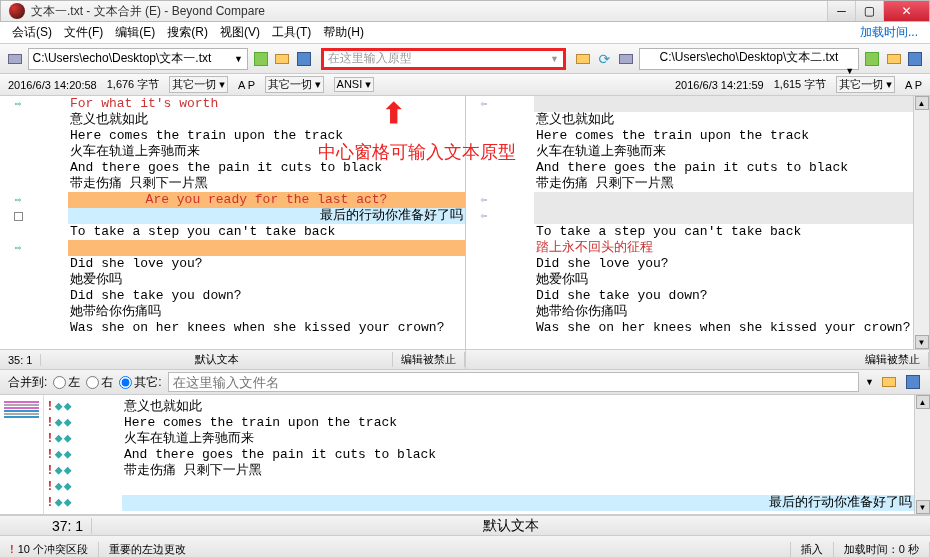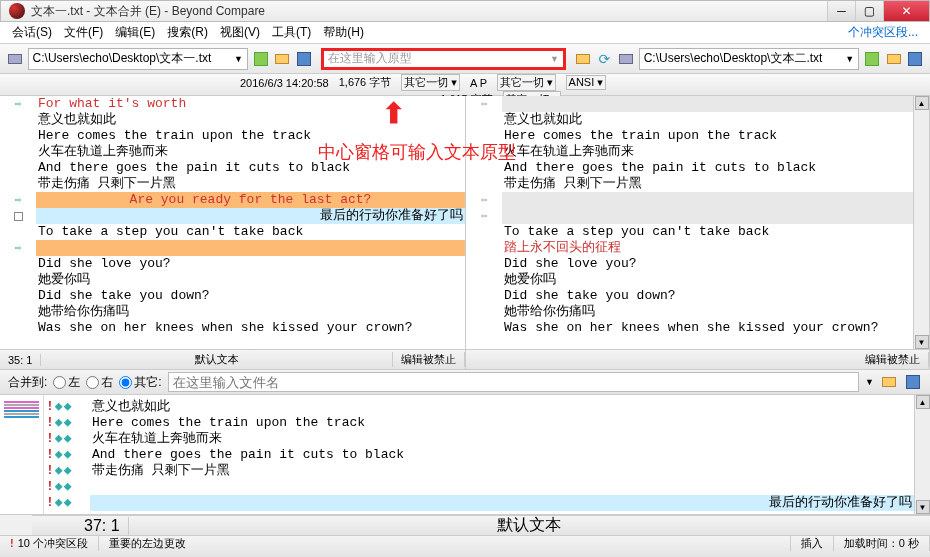--- a/index.html
+++ b/index.html
@@ -17,50 +17,50 @@
 .menubar { background: #fff; height: 22px; display: flex; align-items: center; padding: 0 6px; border-bottom: 1px solid #d0d0d0; }
 .menubar .mitem { padding: 2px 6px; }
 .menubar .spacer { flex: 1; }
 .menubar .update { color: #06c; }
 
 
 .pathbar { background: linear-gradient(#fafafa,#e8e8e8); height: 30px; display: flex; align-items: center; padding: 2px 6px; gap: 4px; border-bottom: 1px solid #ccc; }
 .pathbox { border: 1px solid #b4b4b4; background: #fff; height: 22px; padding: 0 4px; display: flex; align-items: center; }
 .pathbox.left { width: 225px; }
 .pathbox.center { width: 250px; border: 3px solid #e22; color: #999; margin: 8px 4px; }
-.pathbox.right { width: 225px; }
+.pathbox.right { width: 225px; flex-direction: column; }
 .dropdown-arrow { font-size: 9px; margin-left: auto; }
 .ticon { width: 18px; height: 18px; display: flex; align-items: center; justify-content: center; }
 .disk-icon { width: 14px; height: 10px; background: #aac; border: 1px solid #668; }
 .colorbox.green { width: 14px; height: 14px; background: #8c5; border: 1px solid #5a3; }
 .folder-icon { width: 14px; height: 10px; background: #fc6; border: 1px solid #b83; }
 .save-icon { width: 14px; height: 14px; background: #58c; border: 1px solid #358; }
 .refresh-icon { font-size: 14px; color: #39b; }
 
 
-.statsbar { background: linear-gradient(#fafafa,#e8e8e8); height: 22px; display: flex; align-items: center; border-bottom: 1px solid #ccc; font-size: 11px; flex-direction: column; }
+.statsbar { background: linear-gradient(#fafafa,#e8e8e8); height: 22px; display: flex; align-items: center; border-bottom: 1px solid #ccc; font-size: 11px; }
 .stathalf { display: flex; align-items: center; padding: 0 8px; gap: 10px; }
 .stathalf.left { width: 466px; }
 .stathalf.right { flex: 1; }
 .statdrop { border: 1px solid #bbb; padding: 0 2px; background: #f4f4f4; }
 .arrow-red { color: #e22; font-size: 28px; font-weight: bold; position: fixed; left: 382px; top: 97px; z-index: 50; }
 .annotation { color: #e22; font-size: 18px; font-weight: normal; position: fixed; left: 318px; top: 140px; z-index: 50; }
 
 
 .compare { display: flex; flex: 1; min-height: 0; background: #fff; }
 .pane { display: flex; flex-direction: column; border-right: 1px solid #ccc; }
 .pane.left { width: 466px; }
 .pane.right { flex: 1; }
 .textarea { flex: 1; overflow: hidden; font-family: "Courier New", monospace; font-size: 13px; line-height: 16px; position: relative; }
 .line { display: flex; }
 .lg { width: 36px; display: flex; align-items: center; justify-content: center; font-size: 11px; }
 .lg .arr-r { color: #3a9; }
 .lg .arr-l { color: #99b; }
 .lg .sq { width: 9px; height: 9px; border: 1px solid #888; }
-.lt { flex: 1; padding: 0 2px; }
+.lt { flex: 1; padding: 0 2px; margin-left: 32px; }
 .lt.red { color: #c33; }
 .lt.bg-pink { background: #fdba74; text-align: center; }
 .lt.bg-cyan { background: #cef; text-align: right; }
 .lt.bg-gray { background: #e8e8e8; }
 .scrollbar-v { width: 16px; background: #eee; border-left: 1px solid #ccc; display: flex; flex-direction: column; align-items: center; }
 .sbtn { width: 14px; height: 14px; background: #ddd; border: 1px solid #aaa; font-size: 8px; display: flex; align-items: center; justify-content: center; }
 
 .panefoot { height: 20px; background: linear-gradient(#f4f4f4,#e4e4e4); border-top: 1px solid #ccc; display: flex; align-items: center; font-size: 11px; }
 .panefoot .cell { padding: 0 8px; border-right: 1px solid #ccc; }
 
@@ -72,24 +72,24 @@
 
 .mergepane { height: 120px; display: flex; background: #fff; border-bottom: 1px solid #ccc; }
 .thumb { width: 44px; background: #fff; border-right: 1px solid #ddd; display: flex; flex-direction: column; padding: 6px 4px; gap: 1px; }
 .thumb .tline { height: 2px; }
 .mergetext { flex: 1; font-family: "Courier New", monospace; font-size: 13px; line-height: 16px; padding: 4px 0 0 0; }
 .mergetext .line { display: flex; }
 .mgicons { width: 46px; display: flex; gap: 1px; padding: 0 2px; }
 .excl { color: #c33; font-weight: bold; }
 .diamond { color: #3aa; }
 
-.mergefoot { height: 20px; background: linear-gradient(#f4f4f4,#e4e4e4); border-top: 1px solid #ccc; display: flex; align-items: center; font-size: 16px; margin-left: 32px; }
-
-
-.statusbar { height: 22px; background: linear-gradient(#f4f4f4,#e4e4e4); border-top: 1px solid #ccc; display: flex; align-items: flex-start; font-size: 11px; }
+.mergefoot { height: 20px; background: linear-gradient(#f4f4f4,#e4e4e4); border-top: 1px solid #ccc; display: flex; align-items: center; font-size: 14px; }
+
+
+.statusbar { height: 22px; background: linear-gradient(#f4f4f4,#e4e4e4); border-top: 1px solid #ccc; display: flex; align-items: flex-end; font-size: 11px; }
 .statusbar .scell { padding: 0 10px; border-right: 1px solid #ccc; }
 .statusbar .excl2 { color: #c33; font-weight: bold; margin-right: 4px; }
 </style>
 </head>
 <body>
 
 <div class="titlebar">
   <div class="app-icon"></div>
   <div class="title">文本一.txt - 文本合并 (E) - Beyond Compare</div>
   <div class="winbtns">
@@ -101,21 +101,21 @@
 
 <div class="menubar">
   <div class="mitem">会话(S)</div>
   <div class="mitem">文件(F)</div>
   <div class="mitem">编辑(E)</div>
   <div class="mitem">搜索(R)</div>
   <div class="mitem">视图(V)</div>
   <div class="mitem">工具(T)</div>
   <div class="mitem">帮助(H)</div>
   <div class="spacer"></div>
-  <div class="mitem update">个冲突区段...</div>
+  <div class="mitem update">加载时间...</div>
 </div>
 
 <div class="pathbar">
   <div class="ticon">
       <div class="disk-icon"></div>
     </div>
   <div class="pathbox left">
     <span>C:\Users\echo\Desktop\文本一.txt</span>
     <span class="dropdown-arrow">▼</span>
   </div>

